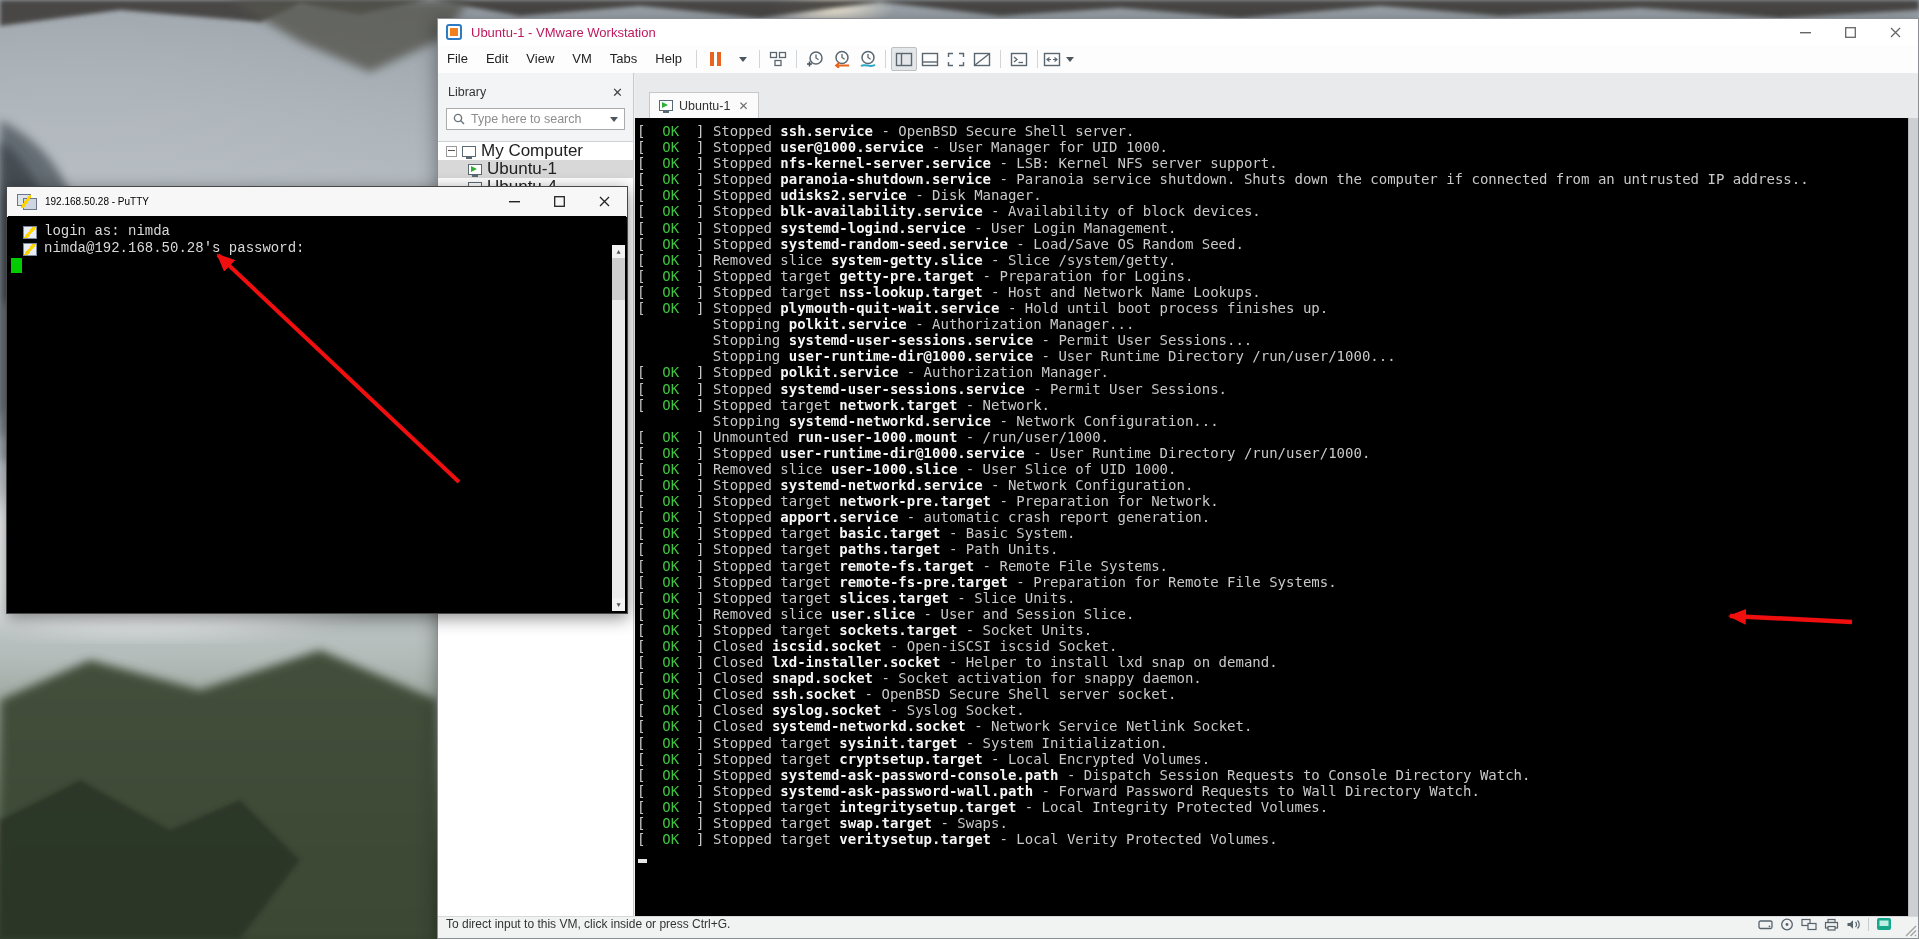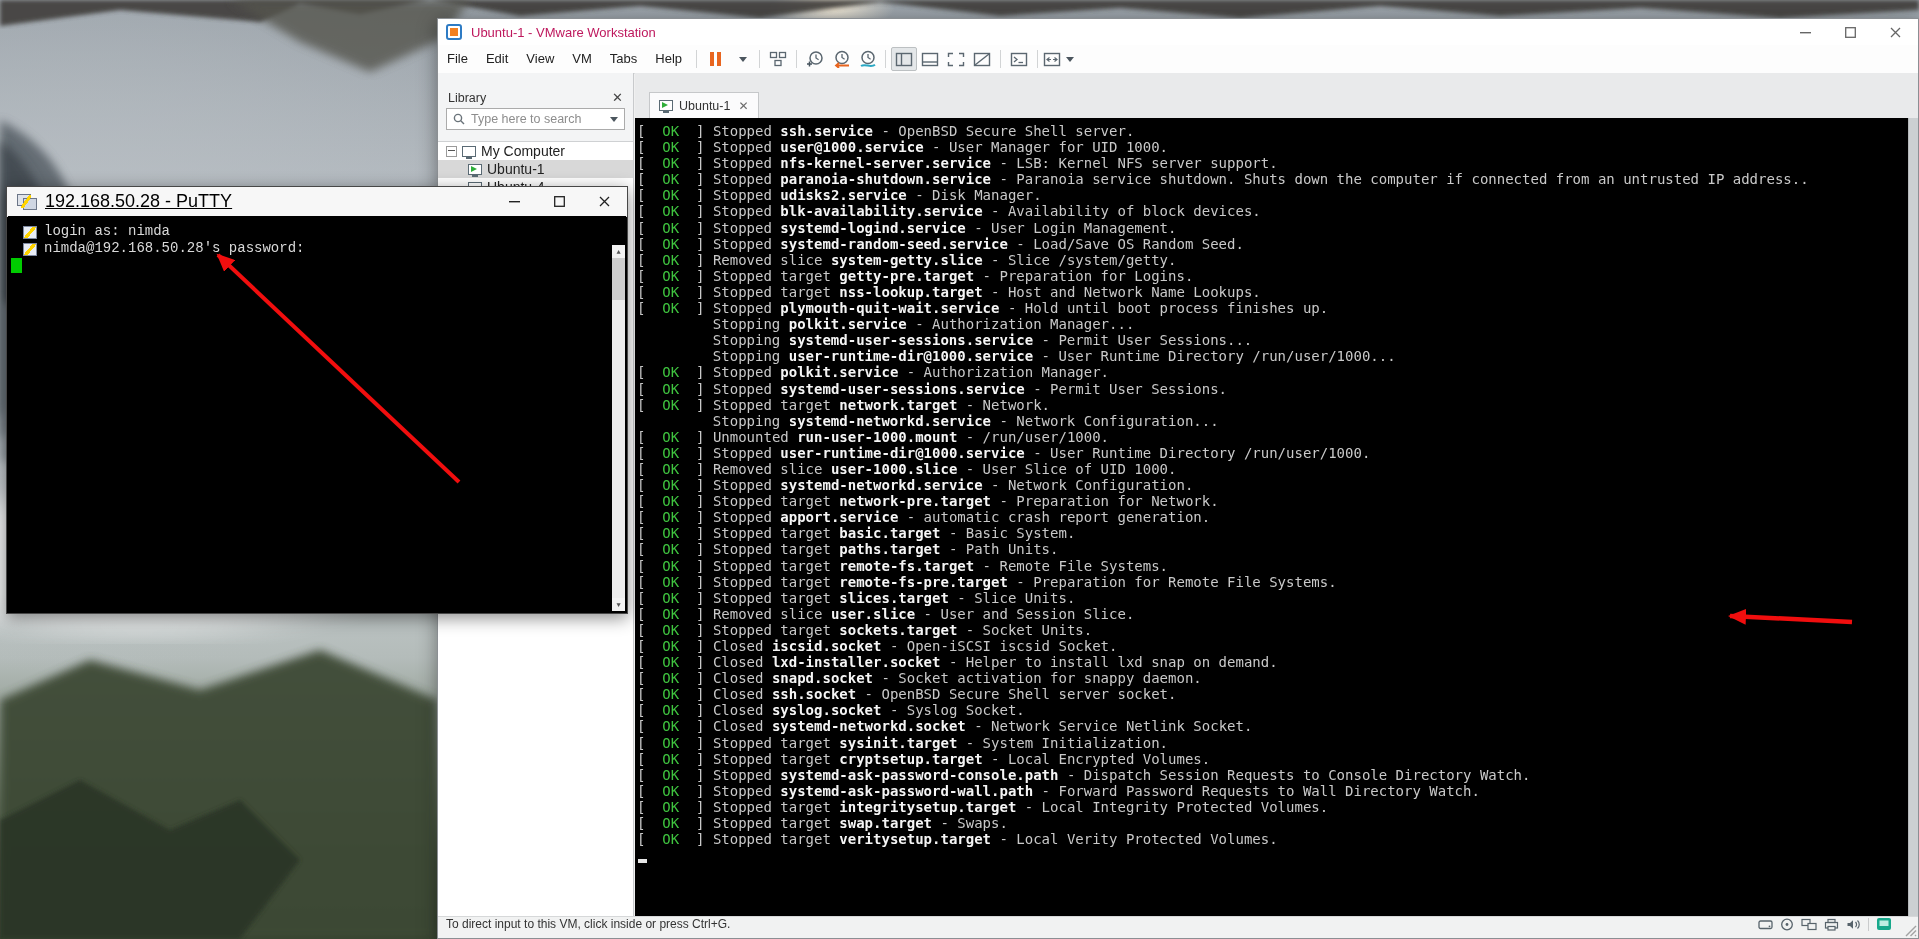--- a/index.html
+++ b/index.html
@@ -39,28 +39,28 @@
   .pause-bars{display:flex;gap:3px;}
   .pause-bars i{display:block;width:4px;height:14px;background:#e8651f;}
   .caret{width:0;height:0;border-left:4px solid transparent;border-right:4px solid transparent;
        border-top:5px solid #4c565e;margin-left:3px;}
 
   .vmw-body{position:absolute;left:0;top:54px;right:0;bottom:21px;}
 
   
   .library{position:absolute;left:0;top:0;width:196px;bottom:0;background:#f3f4f5;
        border-right:1px solid #c8cacc;box-sizing:border-box;}
-  .lib-header{display:flex;align-items:flex-end;height:20px;margin-top:12px;padding:0 10px;
+  .lib-header{display:flex;align-items:flex-start;height:20px;margin-top:12px;padding:0 10px;
        font-size:12.5px;color:#333;gap:38px;}
   .lib-close{margin-left:auto;font-size:13px;color:#444;}
   .lib-search{margin:3px 8px 8px 8px;height:22px;background:#fff;border:1px solid #ababab;
        display:flex;align-items:center;padding:0 6px;gap:6px;box-sizing:border-box;}
   .lib-search .ph{font-size:12.5px;color:#8d8d8d;flex:1;white-space:nowrap;overflow:hidden;}
   .lib-tree{position:absolute;left:0;right:0;top:68px;bottom:0;background:#fff;border-top:1px solid #cfd1d3;}
-  .tree-row{display:flex;align-items:center;height:18px;font-size:14px;color:#222;gap:5px;padding-left:8px;}
+  .tree-row{display:flex;align-items:center;height:18px;font-size:17px;color:#222;gap:5px;padding-left:8px;}
   .tree-row.lvl1{padding-left:30px;}
   .tree-row.sel{background:#d8d8d8;}
   .expander{width:9px;height:9px;border:1px solid #9a9a9a;background:#fff;position:relative;flex:none;}
   .expander:before{content:"";position:absolute;left:1px;right:1px;top:3px;height:1px;background:#555;}
   .mini-monitor{width:14px;height:11px;border:1px solid #5a6a74;background:#fff;position:relative;flex:none;box-sizing:border-box;}
   .mini-monitor:after{content:"";position:absolute;left:3px;bottom:-3px;width:6px;height:2px;background:#5a6a74;}
   .mini-monitor.play:before{content:"";position:absolute;left:2px;top:1px;width:0;height:0;
        border-top:3.5px solid transparent;border-bottom:3.5px solid transparent;border-left:6px solid #2fae3a;}
 
   
@@ -92,21 +92,21 @@
   
   .putty{position:absolute;left:6px;top:186px;width:622px;height:428px;z-index:5;
        background:#000;border:1px solid #474747;box-sizing:border-box;box-shadow:0 4px 16px rgba(0,0,0,.45);}
   .putty-titlebar{position:absolute;left:0;top:0;right:0;height:29px;background:#f7f7f7;
        display:flex;align-items:center;border-bottom:1px solid #e0e0e0;}
   .putty-ico{width:19px;height:16px;position:relative;margin-left:10px;flex:none;}
   .putty-ico .m1{position:absolute;left:0;top:0;width:12px;height:10px;background:#dfe3ea;border:1px solid #6c7688;}
   .putty-ico .m2{position:absolute;left:6px;top:4px;width:12px;height:10px;background:#cfd6e2;border:1px solid #6c7688;}
   .putty-ico .bolt{position:absolute;left:4px;top:1px;width:10px;height:13px;
        background:linear-gradient(125deg,transparent 42%,#ffd400 42%,#ffd400 62%,transparent 62%);}
-  .putty-title{margin-left:9px;font-size:18px;color:#000;text-decoration:underline;}
+  .putty-title{margin-left:9px;font-size:10px;color:#000;}
   .putty-controls{margin-left:auto;height:100%;display:flex;}
   .putty-term{position:absolute;left:1px;right:1px;top:29px;bottom:1px;background:#000;
        font-family:"Liberation Mono","DejaVu Sans Mono",monospace;font-size:14px;padding-top:6px;}
   .pline{display:flex;align-items:flex-end;height:17px;padding-left:12px;}
   .pline-icon{width:14px;height:13px;margin:0 7px 0 3px;flex:none;border:1px solid #7e89a0;background:#e8edf5;
        box-sizing:border-box;position:relative;}
   .pline-icon:before{content:"";position:absolute;inset:0;
        background:linear-gradient(130deg,transparent 40%,#ffd400 40%,#ffd400 60%,transparent 60%);}
   .ptext{color:#d9d9d9;white-space:pre;}
   .putty-cursor{width:11px;height:15px;background:#00cc00;margin:2px 0 0 3px;}

